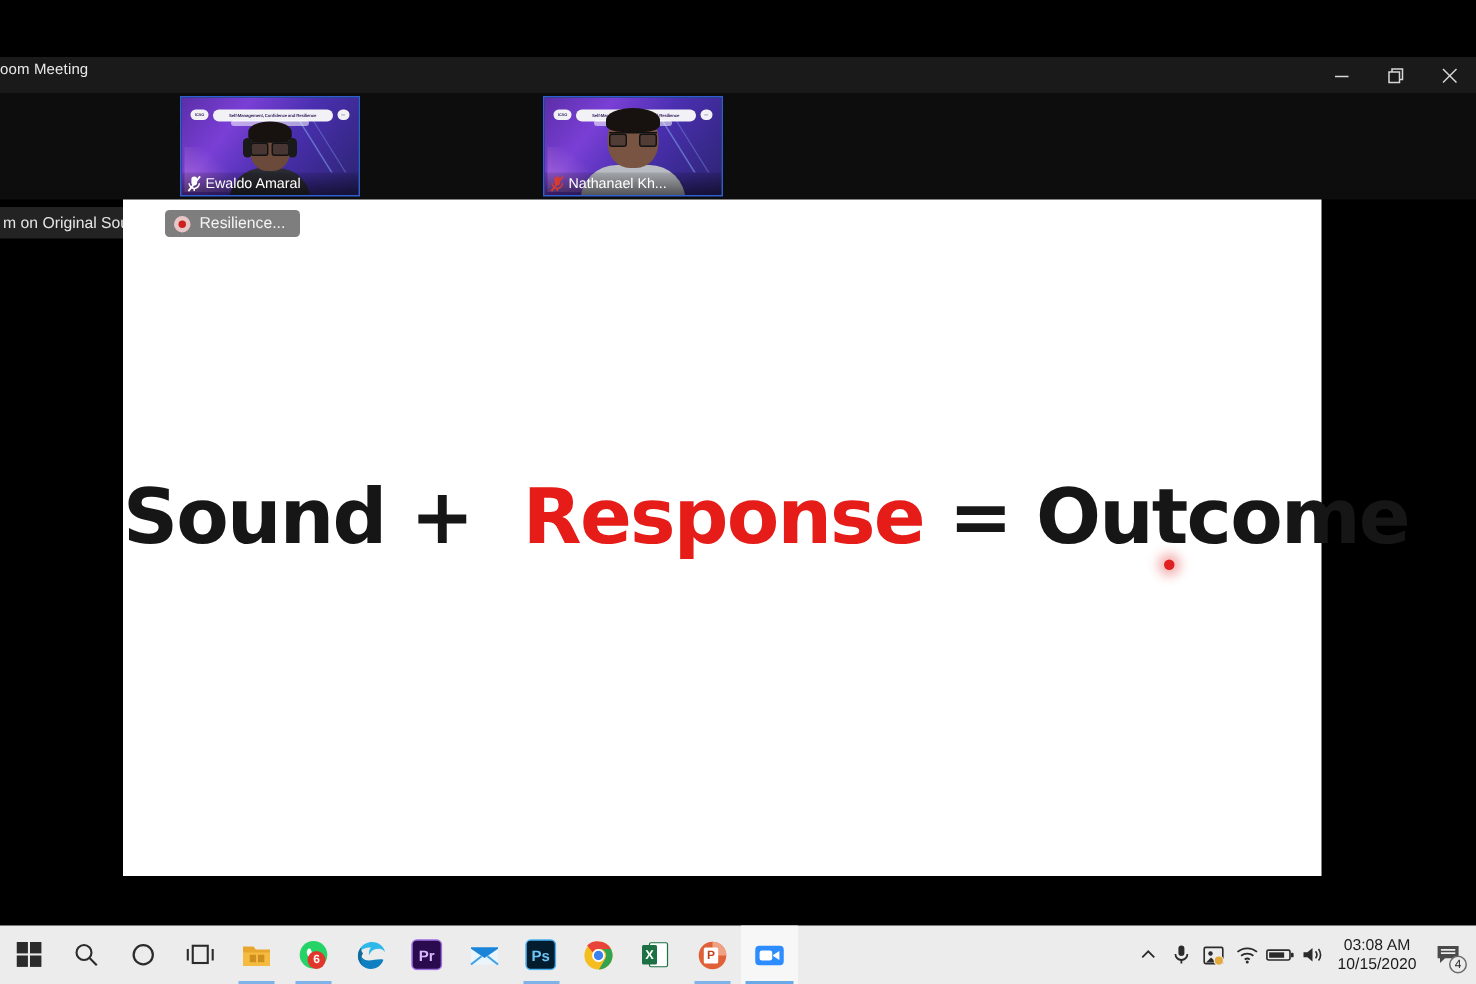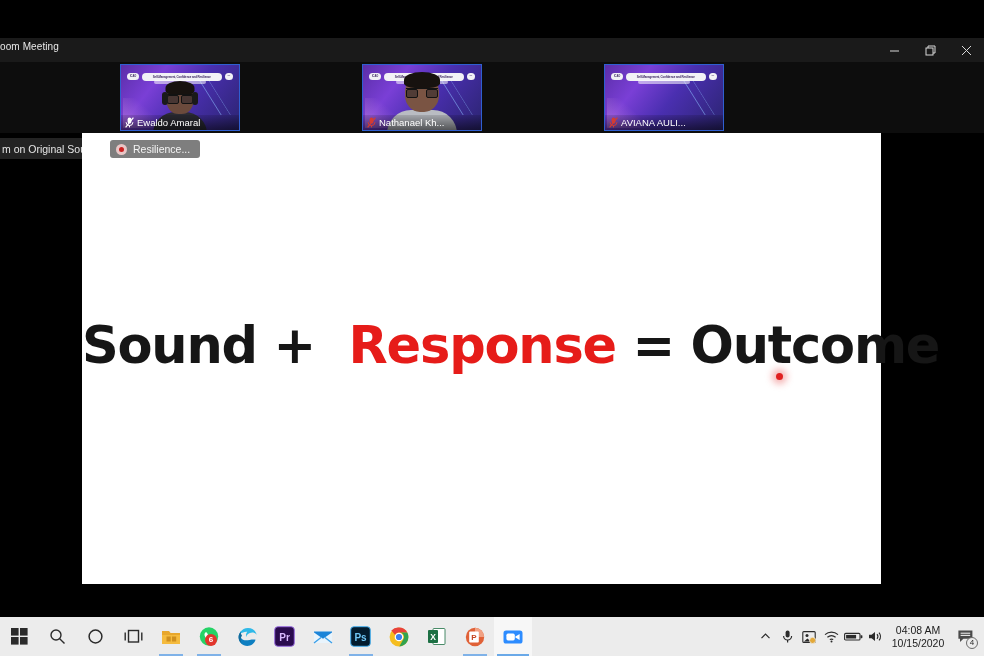--- a/index.html
+++ b/index.html
@@ -296,39 +296,20 @@
           <rect x="2.6" y="0.6" width="3.8" height="6" rx="1.9" fill="#d33b33"></rect>
           <path d="M1.1 5.2a3.4 3.4 0 0 0 6.8 0" fill="none" stroke="#d33b33" stroke-width="1"></path>
           <line x1="4.5" y1="8.4" x2="4.5" y2="10.4" stroke="#d33b33" stroke-width="1"></line>
           <line x1="0.6" y1="10.4" x2="8.4" y2="0.6" stroke="#d33b33" stroke-width="1.2"></line>
         </svg>
         <span>Nathanael Kh...</span>
       </div>
     </div>
 
 
-    <div class="thumb" style="left:604px">
-      <div class="streak"></div>
-      <div class="streak2"></div>
-      <div class="vbg-banner">
-        <span class="vbg-pill">ICAO</span>
-        <span class="vbg-pill wide">Self-Management, Confidence and Resilience</span>
-        <span class="vbg-pill">—</span>
-      </div>
-      <div class="vbg-sub"></div>
-      <div class="thumb-label">
-        <svg class="mic-muted" width="9" height="11" viewBox="0 0 9 11">
-          <rect x="2.6" y="0.6" width="3.8" height="6" rx="1.9" fill="#d33b33"></rect>
-          <path d="M1.1 5.2a3.4 3.4 0 0 0 6.8 0" fill="none" stroke="#d33b33" stroke-width="1"></path>
-          <line x1="4.5" y1="8.4" x2="4.5" y2="10.4" stroke="#d33b33" stroke-width="1"></line>
-          <line x1="0.6" y1="10.4" x2="8.4" y2="0.6" stroke="#d33b33" stroke-width="1.2"></line>
-        </svg>
-        <span>AVIANA AULI...</span>
-      </div>
-    </div>
 
 
     <div class="next-arrow">
       <svg width="13" height="13" viewBox="0 0 13 13">
         <polyline points="4.5,2.5 9,6.5 4.5,10.5" fill="none" stroke="#ffffff" stroke-width="1.8" stroke-linecap="round" stroke-linejoin="round"></polyline>
       </svg>
     </div>
   </div>
 
   <div class="audio-ctrl">
@@ -536,21 +517,21 @@
 
       <div class="tray-ic">
         <svg width="15" height="13" viewBox="0 0 15 13">
           <path d="M1 4.8h2.6L7 2v9L3.6 8.2H1z" fill="#2b2b2b"></path>
           <path d="M9 4.2a3.6 3.6 0 0 1 0 4.6" fill="none" stroke="#2b2b2b" stroke-width="1.1"></path>
           <path d="M11 2.6a6.2 6.2 0 0 1 0 7.8" fill="none" stroke="#2b2b2b" stroke-width="1.1"></path>
         </svg>
       </div>
 
       <div class="clock">
-        <div>04:08 AM</div>
+        <div>03:08 AM</div>
         <div>10/15/2020</div>
       </div>
 
       <div class="notif">
         <svg width="17" height="16" viewBox="0 0 17 16">
           <path d="M1.4 1.6h14v8.2h-9l-3.4 3.2v-3.2h-1.6z" fill="#4a4a4a"></path>
           <line x1="3.6" y1="4.2" x2="13.2" y2="4.2" stroke="#ececec" stroke-width="1.1"></line>
           <line x1="3.6" y1="6.4" x2="13.2" y2="6.4" stroke="#ececec" stroke-width="1.1"></line>
         </svg>
         <span class="notif-badge">4</span>

